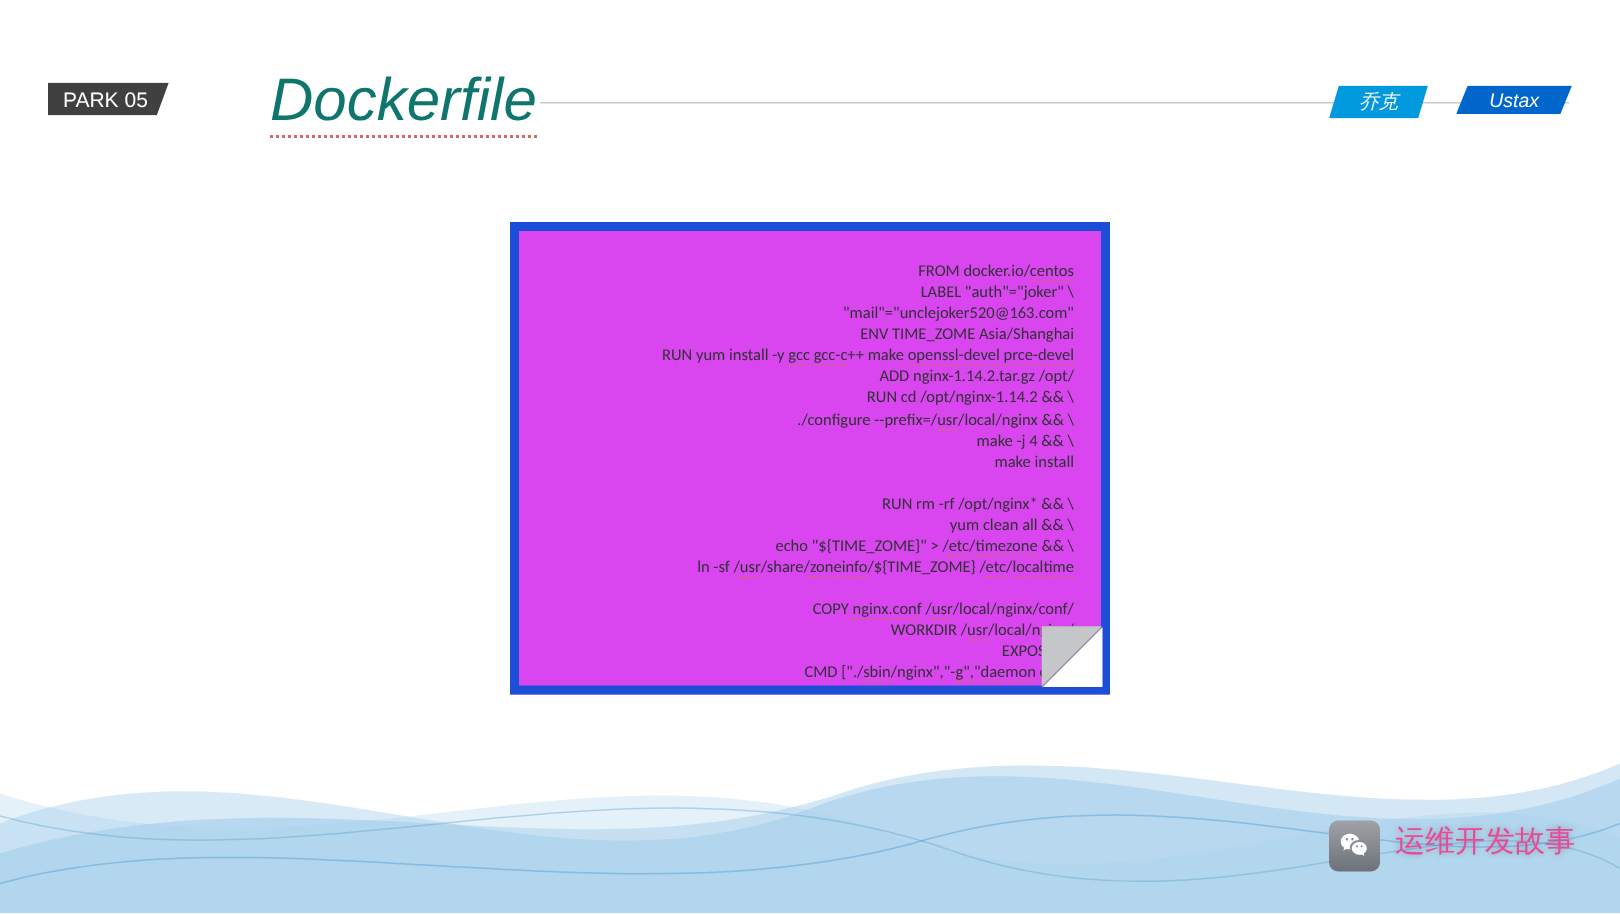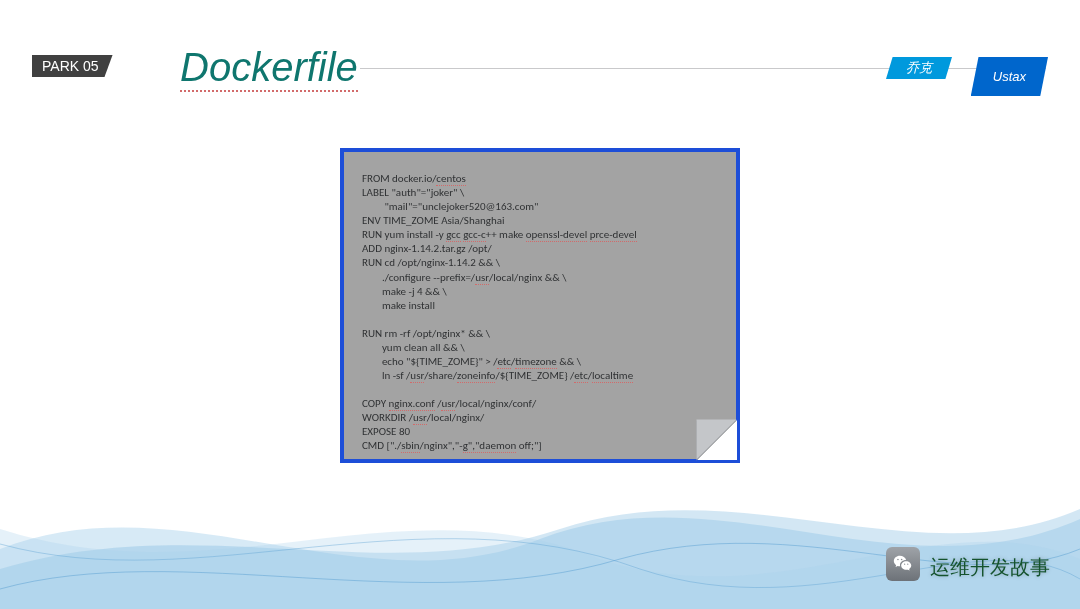--- a/index.html
+++ b/index.html
@@ -61,34 +61,35 @@
       font-style: italic;
     }
     .badge-right-2 {
       position: absolute;
       right: 32px;
       top: 2px;
       background: #0066cc;
       color: #fff;
       font-size: 13px;
       font-style: italic;
-      padding: 12px 22px;
+      padding: 2px 22px;
       clip-path: polygon(10% 0, 100% 0, 90% 100%, 0 100%);
     }
 
     
     .code-box {
       position: absolute;
       left: 340px;
       top: 148px;
       width: 400px;
       height: 315px;
-      border: 4px solid #1d4ed8;
-      background: #a3a3a3;
+      border: 6px solid #1d4ed8;
+      background: #d946ef;
       padding: 20px 18px;
+      text-align: right;
     }
     .code {
       font-family: Calibri, Arial, sans-serif;
       font-size: 11px;
       color: #303234;
       white-space: pre;
       line-height: 1.28;
     }
     .u { border-bottom: 1.5px dotted #d26a6a; }
 
@@ -129,23 +130,23 @@
       height: 160px;
       pointer-events: none;
     }
 
     
     .watermark {
       position: absolute;
       right: 30px;
       bottom: 28px;
       display: flex;
-      align-items: flex-end;
+      align-items: flex-start;
       gap: 10px;
-      color: #14532d;
+      color: #ec4899;
       font-size: 20px;
       text-shadow: 0 0 4px rgba(0,0,0,.25);
     }
     .wm-icon {
       width: 34px; height: 34px;
       border-radius: 6px;
       background: linear-gradient(180deg,#9fa3a8,#6d7278);
       display: flex; align-items: center; justify-content: center;
     }
     .wm-icon svg { width: 22px; height: 22px; }

